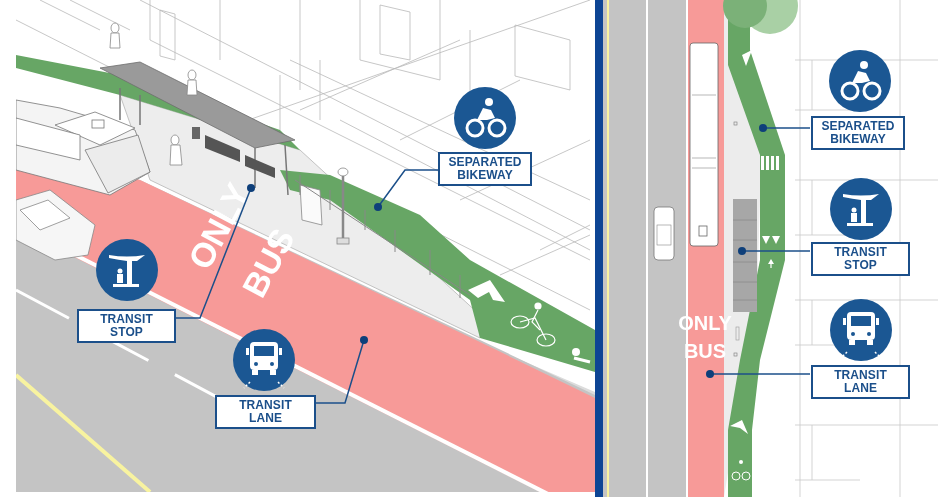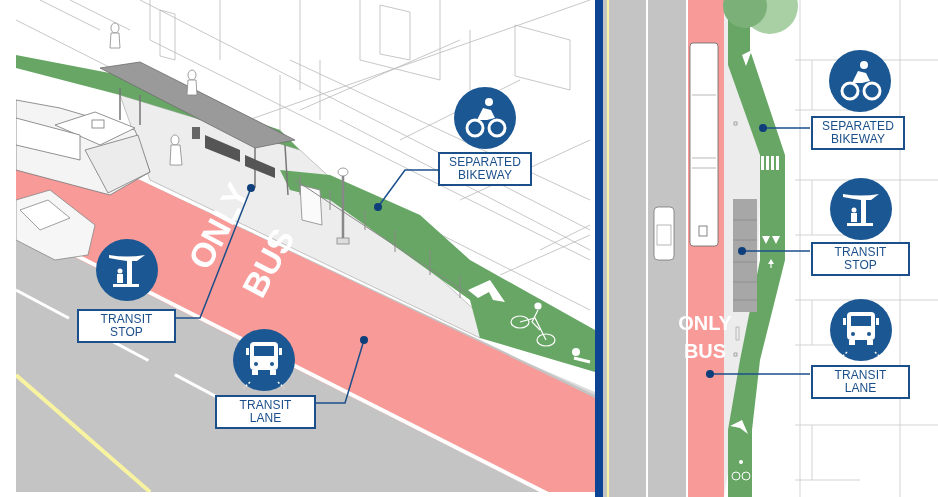--- a/index.html
+++ b/index.html
@@ -1,21 +1,21 @@
 <!DOCTYPE html>
 <html><head>
 <meta charset="utf-8">
 <style>
   html, body { margin: 0; padding: 0; background: #ffffff; }
   body { width: 938px; height: 497px; overflow: hidden; position: relative; font-family: "Liberation Sans", sans-serif; }
   .stage { position: absolute; left: 0; top: 0; width: 938px; height: 497px; }
   svg { display: block; }
   .label-box {
     position: absolute; background: #ffffff; border: 2px solid #1b4f8a;
-    color: #1b4f8a; font-weight: normal; font-size: 12px; line-height: 13px;
+    color: #1b4f8a; font-weight: bold; font-size: 12px; line-height: 13px;
     text-align: center; padding: 2px 6px; box-sizing: border-box;
     font-family: "Liberation Sans", sans-serif; letter-spacing: 0.1px;
   }
   .label-box span { display: block; }
   .road-text { font-family: "Liberation Sans", sans-serif; font-weight: bold; fill: #ffffff; }
 </style>
 </head>
 <body>
 
 <div class="stage">

